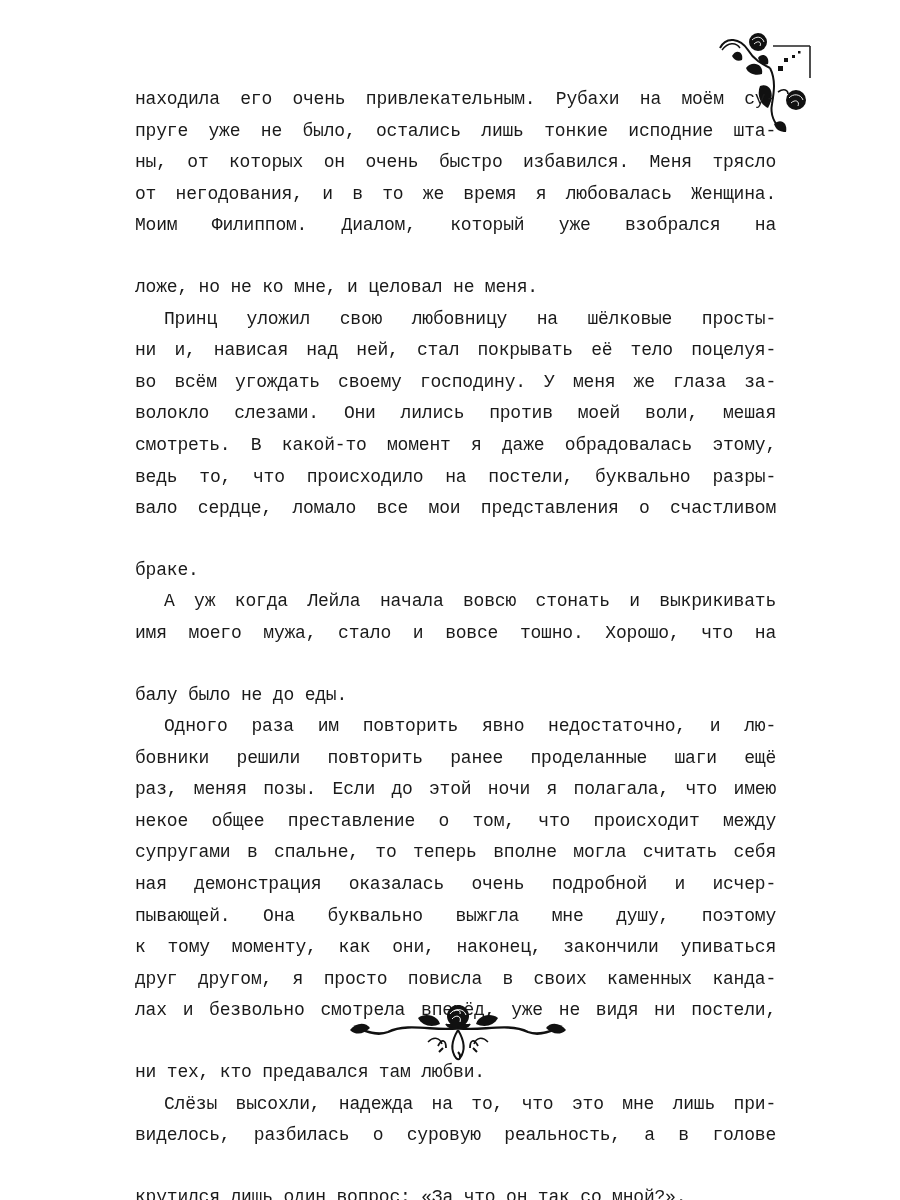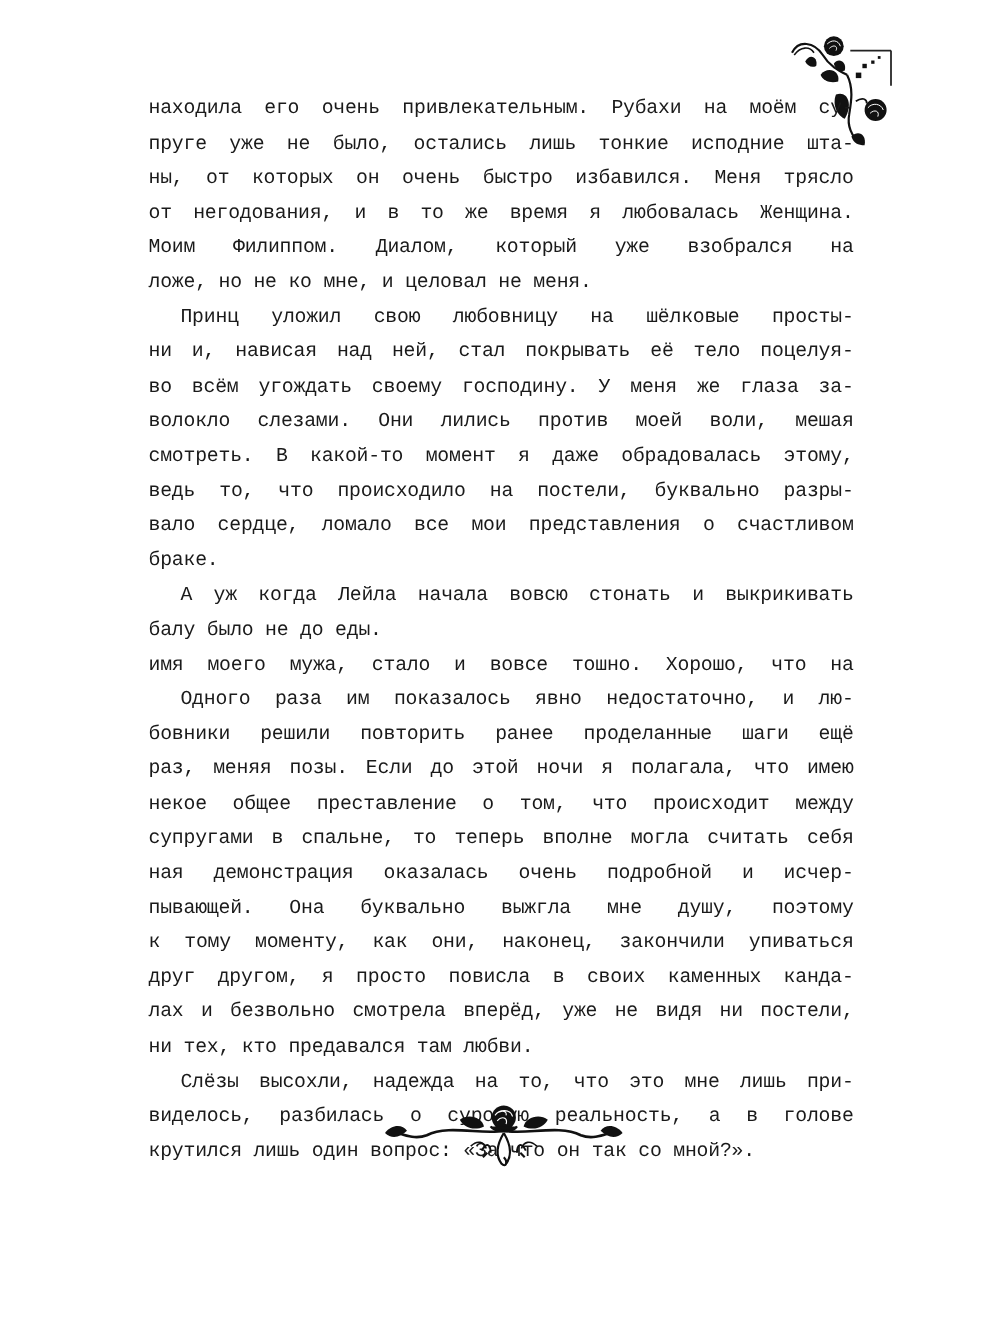--- a/index.html
+++ b/index.html
@@ -33,20 +33,21 @@
       line-height: 31.6px;
       font-size: 18px;
       white-space: nowrap;
       text-align: justify;
       text-align-last: justify;
       letter-spacing: -0.2px;
       font-family: Liberation Mono, monospace;
     }
     .line.last {
       text-align-last: left;
+      margin-top: 30px;
     }
     .line.indent {
       padding-left: 29px;
     }
     .corner-ornament {
       position: absolute;
       left: 718px;
       top: 28px;
       width: 110px;
       height: 110px;
@@ -110,26 +111,26 @@
       <span class="line">во всём угождать своему господину. У меня же глаза за-</span>
       <span class="line">волокло слезами. Они лились против моей воли, мешая</span>
       <span class="line">смотреть. В какой-то момент я даже обрадовалась этому,</span>
       <span class="line">ведь то, что происходило на постели, буквально разры-</span>
       <span class="line">вало сердце, ломало все мои представления о счастливом</span>
       <span class="line last">браке.</span>
     </div>
 
     <div>
       <span class="line indent">А уж когда Лейла начала вовсю стонать и выкрикивать</span>
+      <span class="line">имя моего мужа, стало и вовсе тошно. Хорошо, что на</span>
       <span class="line last">балу было не до еды.</span>
-      <span class="line">имя моего мужа, стало и вовсе тошно. Хорошо, что на</span>
     </div>
 
     <div>
-      <span class="line indent">Одного раза им показалось явно недостаточно, и лю-</span>
+      <span class="line indent">Одного раза им повторить явно недостаточно, и лю-</span>
       <span class="line">бовники решили повторить ранее проделанные шаги ещё</span>
       <span class="line">раз, меняя позы. Если до этой ночи я полагала, что имею</span>
       <span class="line">некое общее преставление о том, что происходит между</span>
       <span class="line">супругами в спальне, то теперь вполне могла считать себя</span>
       <span class="line">ная демонстрация оказалась очень подробной и исчер-</span>
       <span class="line">пывающей. Она буквально выжгла мне душу, поэтому</span>
       <span class="line">к тому моменту, как они, наконец, закончили упиваться</span>
       <span class="line">друг другом, я просто повисла в своих каменных канда-</span>
       <span class="line">лах и безвольно смотрела вперёд, уже не видя ни постели,</span>
       <span class="line last">ни тех, кто предавался там любви.</span>

